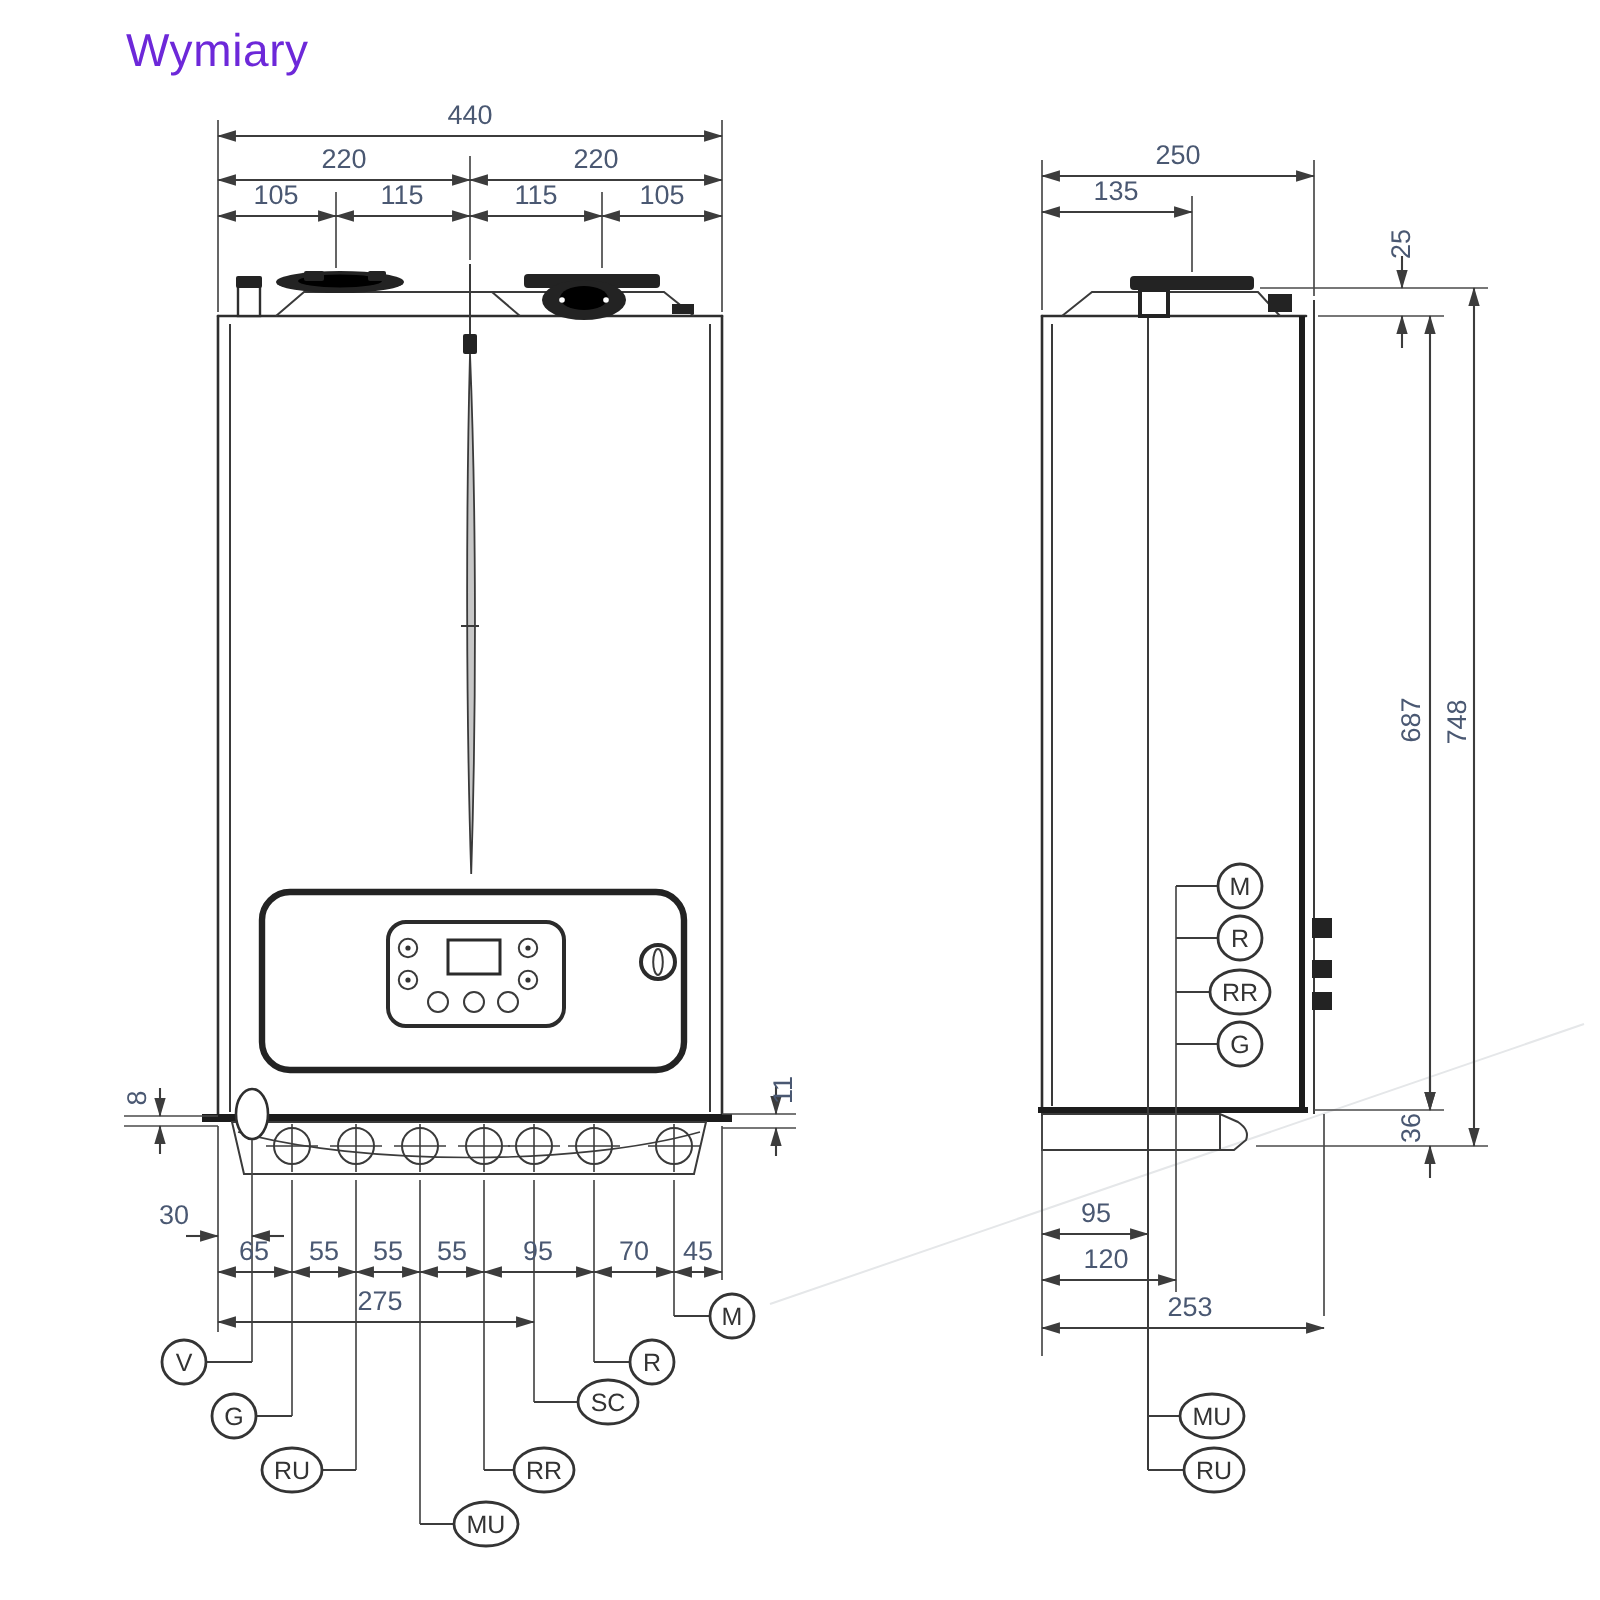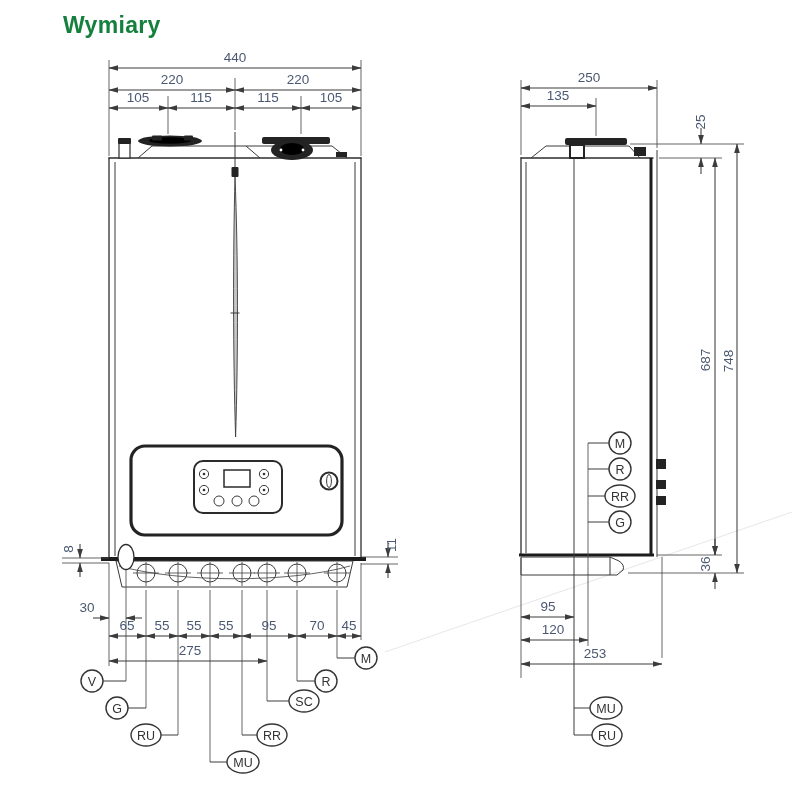--- a/index.html
+++ b/index.html
@@ -1,19 +1,19 @@
 <!DOCTYPE html>
 <html><head>
 <meta charset="utf-8">
 <style>
   html,body{margin:0;padding:0;background:#ffffff;}
   .page{width:800px;height:800px;position:relative;background:#fff;overflow:hidden;
         font-family:"Liberation Sans", sans-serif;}
-  .title{position:absolute;left:63px;top:12px;font-size:23px;font-weight:bold;
-         color:#15803d;letter-spacing:.3px;}
+  .title{position:absolute;left:63px;top:12px;font-size:23px;font-weight:normal;
+         color:#6d28d9;letter-spacing:.3px;}
   svg{position:absolute;left:0;top:0;}
   .ol{stroke:#2e2e2e;fill:none;stroke-width:1.3;stroke-linecap:round;}
   .olthin{stroke:#3a3a3a;fill:none;stroke-width:1;}
   .thick{stroke:#1c1c1c;fill:none;stroke-width:4;}
   .thick2{stroke:#1c1c1c;fill:none;stroke-width:3;}
   .dim{stroke:#3c3c3c;fill:none;stroke-width:1.05;}
   .ext{stroke:#4a4a4a;fill:none;stroke-width:.85;}
   .ldr{stroke:#3c3c3c;fill:none;stroke-width:1;}
   .hair{stroke:#3c3c3c;fill:none;stroke-width:.8;}
   .lblc{fill:#fff;stroke:#343434;stroke-width:1.4;}

